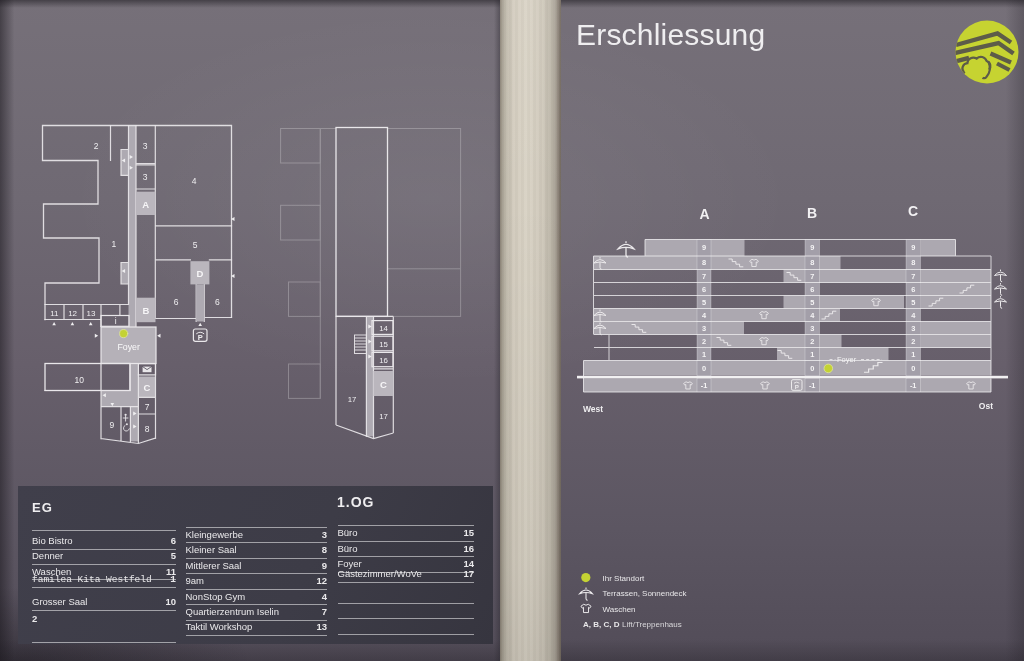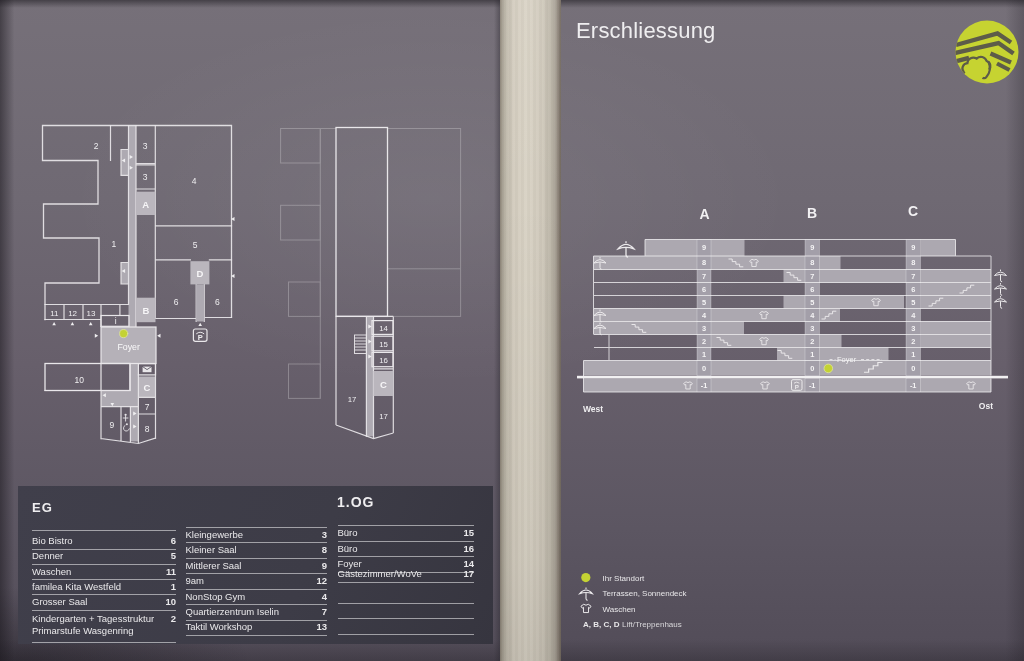--- a/index.html
+++ b/index.html
@@ -21,21 +21,21 @@
   .lr span{padding-bottom:2.5px;}
   .lr b{padding-bottom:2.5px;font-weight:700;}
   .tl{position:absolute;left:0;right:0;border-top:1px solid rgba(255,255,255,.52);}
 </style>
 </head>
 <body>
 <div id="stage">
 
 
 
-  <div class="t" style="left:576px;top:18px;font-size:22px;font-weight:500;letter-spacing:.2px;">Erschliessung</div>
+  <div class="t" style="left:576px;top:18px;font-size:30px;font-weight:500;letter-spacing:.2px;">Erschliessung</div>
 
   <div style="position:absolute;left:494px;top:0;width:8px;height:661px;background:linear-gradient(to right, rgba(42,39,46,0), rgba(42,39,46,.55));"></div>
   <div style="position:absolute;left:500px;top:0;width:61px;height:661px;background:
     linear-gradient(to bottom, rgba(255,255,255,.05), rgba(255,255,255,0) 30%, rgba(0,0,0,.05) 85%, rgba(0,0,0,.09)),
     repeating-linear-gradient(to right, rgba(255,255,255,.028) 0 3px, rgba(0,0,0,.022) 3px 6px),
     linear-gradient(to right, #877f72 0%, #b9b3a5 7%, #d3ccbe 22%, #d9d3c5 45%, #cfc8ba 70%, #b6b0a3 87%, #8d8379 96%, #6b6257 100%);"></div>
 
   <div style="position:absolute;left:18px;top:486px;width:475px;height:158px;background:linear-gradient(115deg,#403f4b,#3d3c47 60%,#36353f);">
 
     <div class="t" style="left:14px;top:14px;font-size:13px;font-weight:700;letter-spacing:1px;">EG</div>
@@ -52,32 +52,31 @@
       <div class="lr" style="top:62.8px;height:15.2px;">
           <span>Denner</span>
           <b>5</b>
         </div>
 
       <div class="lr" style="top:78px;height:15.2px;">
           <span>Waschen</span>
           <b>11</b>
         </div>
 
-      <div class="lr" style="top:93px;height:15.2px;">
+      <div class="lr" style="top:86px;height:15.2px;font-family:Liberation Mono, monospace;">
           <span>familea Kita Westfeld</span>
           <b>1</b>
         </div>
 
       <div class="lr" style="top:108.4px;height:15.2px;">
           <span>Grosser Saal</span>
           <b>10</b>
         </div>
 
       <div class="lr" style="top:123.6px;height:32.2px;align-items:flex-start;">
-          <span style="padding-top:3px;line-height:12.4px;white-space:normal;">Kindergarten + Tagesstruktur Primarstufe Wasgenring</span>
           <b style="padding-top:3px;">2</b>
         </div>
       <div class="tl" style="top:43.8px;"></div>
     </div>
 
     <div style="position:absolute;left:167.5px;top:0;width:141.5px;">
 
       <div class="lr" style="top:40.5px;height:15.5px;">
           <span>Kleingewerbe</span>
           <b>3</b>

